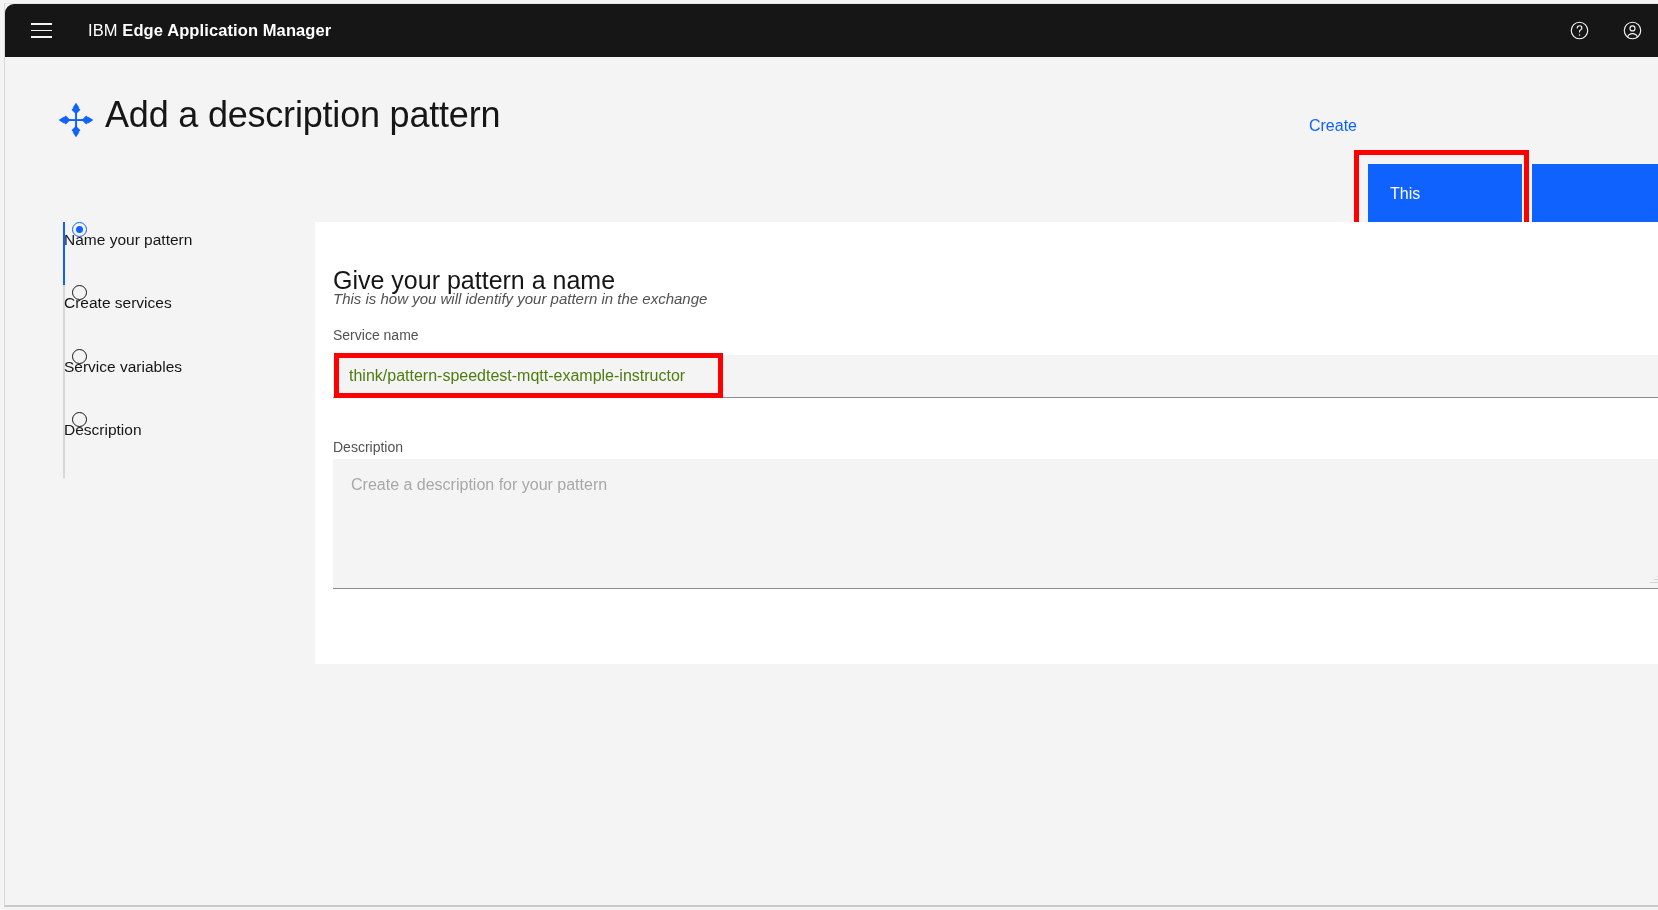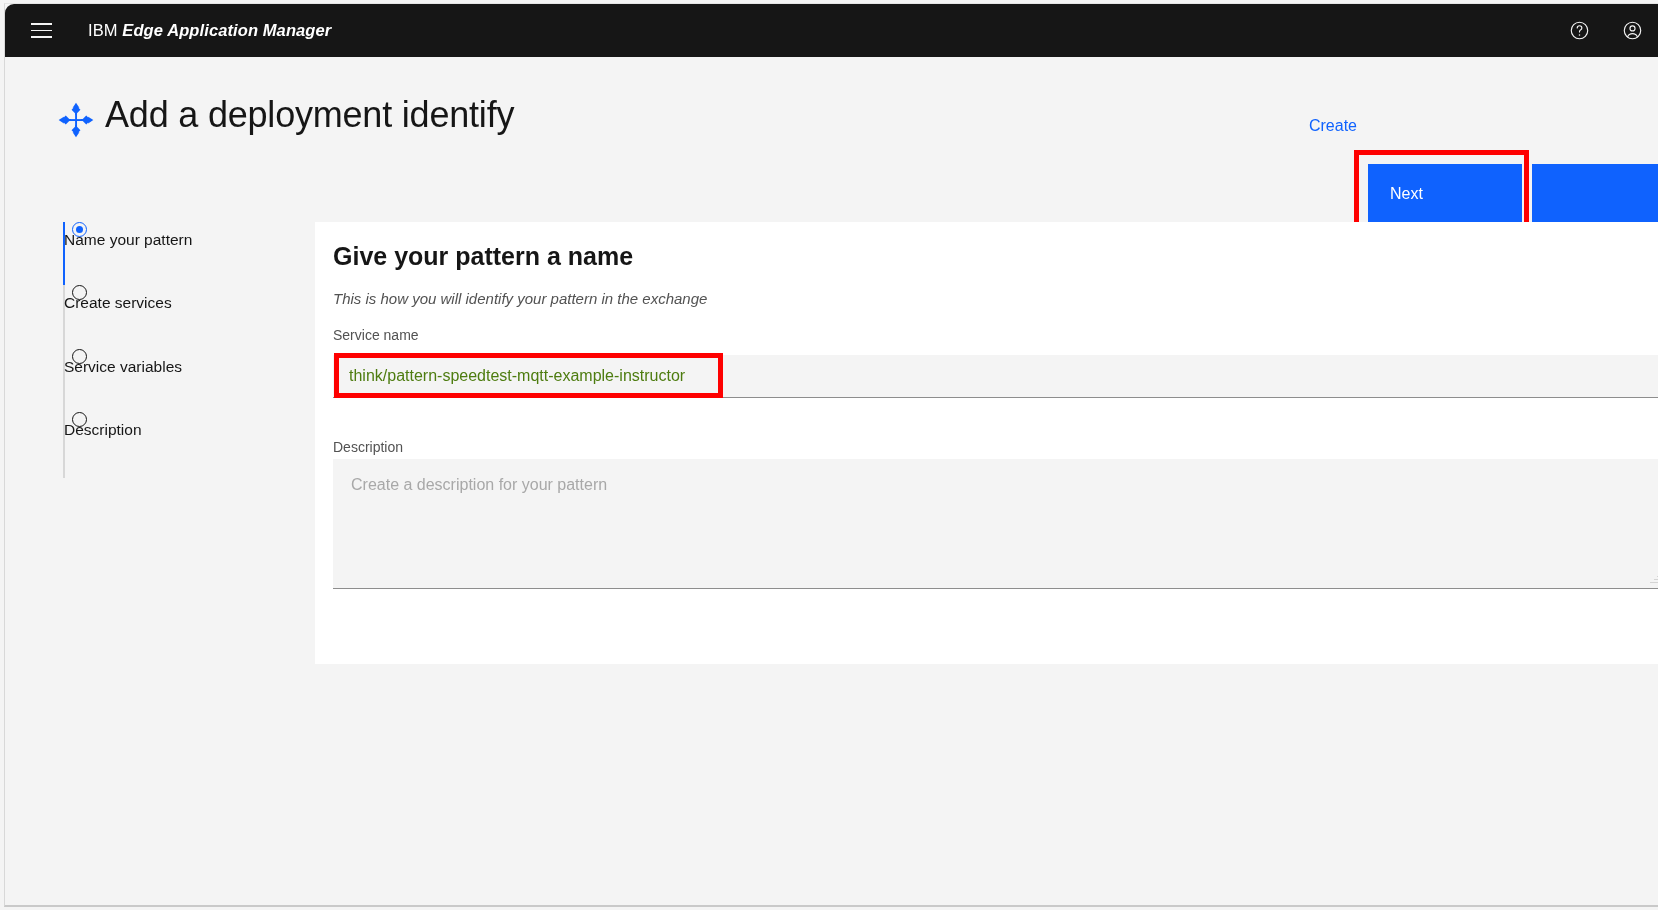--- a/index.html
+++ b/index.html
@@ -61,21 +61,21 @@
   }
 
   #brand {
     margin-left: 23px;
     color: #ffffff;
     font-size: 16.5px;
     letter-spacing: .1px;
     white-space: nowrap;
   }
   #brand .brand-ibm { font-weight: 400; }
-  #brand .brand-rest { font-weight: 700; font-style: italic; }
+  #brand .brand-rest { font-weight: 700; }
 
   .nav-right {
     position: absolute;
     right: 0; top: 0;
     height: 53px;
     display: flex;
     align-items: center;
   }
   .nav-icon {
     width: 53px; height: 53px;
@@ -206,23 +206,23 @@
   #card {
     position: absolute;
     left: 310px; top: 218px;
     width: 1344px;
     height: 442px;
     background: #ffffff;
   }
 
   #section-title {
     position: absolute;
-    left: 18px; top: 20px;
+    left: 18px; top: 44px;
     font-size: 25px;
-    font-weight: 700;
+    font-weight: 400;
     color: #161616;
     white-space: nowrap;
   }
   #section-sub {
     position: absolute;
     left: 18px; top: 68px;
     font-size: 15px;
     font-style: italic;
     color: #525252;
     white-space: nowrap;
@@ -334,25 +334,25 @@
         <polygon points="16,0.6 19,5.2 13,5.2"></polygon>
         <polygon points="16,31.4 19,26.8 13,26.8"></polygon>
         <polygon points="0.6,16 5.2,13 5.2,19"></polygon>
         <polygon points="31.4,16 26.8,13 26.8,19"></polygon>
         <rect x="11.6" y="11.6" width="8.8" height="8.8" fill="#f4f4f4"></rect>
         <rect x="15.2" y="10" width="1.7" height="12"></rect>
         <rect x="10" y="15.2" width="12" height="1.7"></rect>
       </svg>
     </div>
 
-    <div id="page-title">Add a deployment identify</div>
+    <div id="page-title">Add a description pattern</div>
 
     <button id="cancel-btn">Create</button>
     <div id="next-overflow"></div>
-    <button id="next-btn">Next</button>
+    <button id="next-btn">This</button>
     <div class="annot" id="annot-next"></div>
   </div>
 
   <div id="progress">
     <div class="prog-line"></div>
     <div class="prog-line-active"></div>
 
     <div class="step active" style="top:0px;">
       <span class="bullet"></span>
       <span class="label">Name your pattern</span>

